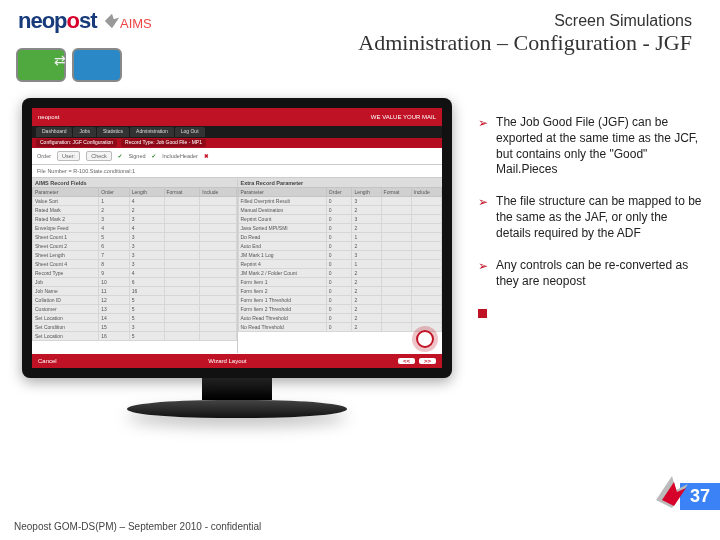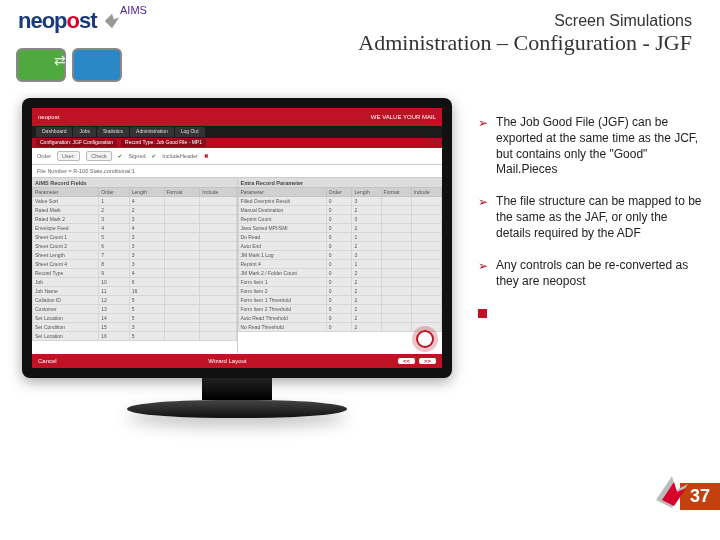--- a/index.html
+++ b/index.html
@@ -2,21 +2,21 @@
 <html><head>
 <meta charset="utf-8">
 <style>
   *{box-sizing:border-box;margin:0;padding:0}
   body{width:720px;height:540px;font-family:Verdana,Arial,sans-serif;font-size:11px;color:#333;background:#fff;position:relative;overflow:hidden}
   .slide{width:720px;height:540px;position:relative}
   .logo{position:absolute;left:18px;top:8px;display:flex;align-items:center;gap:2px}
   .logo-text{font-family:Arial,sans-serif;font-weight:bold;font-size:22px;color:#173a7a;letter-spacing:-1px}
   .logo-text .o2{color:#d6002a}
   .logo-mark{width:18px;height:18px;margin-left:4px}
-  .aims{position:absolute;left:120px;top:4px;font-size:11px;color:#4c1d95}
+  .aims{position:absolute;left:120px;top:16px;font-size:13px;color:#ef4444}
   .eyebrow{position:absolute;right:28px;top:12px;font-size:16px;color:#333}
   .title{position:absolute;right:28px;top:30px;font-size:22px;color:#333;font-family:Liberation Serif, serif}
   .diagram{position:absolute;left:14px;top:38px;width:120px;height:54px}
   .diagram .box{position:absolute;border-radius:6px;border:2px solid #888}
   .diagram .b1{left:2px;top:10px;width:50px;height:34px;background:#4fa93f}
   .diagram .b2{left:58px;top:10px;width:50px;height:34px;background:#2b88c7}
   .diagram .arrows{position:absolute;left:40px;top:14px;font-size:14px;color:#eee}
   .monitor{position:absolute;left:22px;top:98px;width:430px;height:340px}
   .bezel{width:430px;height:280px;background:#111;border-radius:8px;padding:10px;box-shadow:0 4px 14px rgba(0,0,0,.35)}
   .screen{width:100%;height:100%;background:#fff;position:relative;overflow:hidden;font-size:5.5px;color:#555}
@@ -39,21 +39,21 @@
   .grid th{background:#d0d0d0;font-weight:normal;text-align:left;padding:1px 2px;border:1px solid #c4c4c4}
   .grid td{padding:1px 2px;border:1px solid #d6d6d6}
   .app-foot{position:absolute;bottom:0;left:0;right:0;height:14px;background:#c01225;color:#fff;display:flex;align-items:center;justify-content:space-between;padding:0 6px;font-size:6px}
   .app-foot .nav{display:flex;gap:4px}
   .app-foot .nav span{background:#fff;color:#c01225;border-radius:2px;padding:0 5px;font-weight:bold}
   .pulse{position:absolute;right:8px;bottom:20px;width:18px;height:18px;border:2px solid #c01225;border-radius:50%;box-shadow:0 0 0 4px rgba(192,18,37,.25)}
   .bullets{position:absolute;left:478px;top:115px;width:224px;font-size:12px;line-height:1.32;color:#222}
   .bullets li{list-style:none;margin-bottom:16px;display:flex;gap:8px}
   .arrow{color:#c01225;font-size:12px;line-height:1.1;flex:0 0 auto;margin-top:2px}
   .sq{width:9px;height:9px;background:#c01225;margin-top:4px;flex:0 0 auto}
-  .pagebadge{position:absolute;right:0;bottom:30px;background:#c2410c;color:#fff;font-size:18px;padding:3px 10px;font-weight:bold}
+  .pagebadge{position:absolute;right:0;bottom:30px;background:#3b82f6;color:#fff;font-size:18px;padding:3px 10px;font-weight:bold}
   .footer{position:absolute;left:14px;bottom:8px;font-size:10px;color:#444}
   .cornermark{position:absolute;right:28px;bottom:30px;width:40px;height:40px}
 </style>
 </head>
 <body>
 
 <div class="slide">
 
   <div class="logo">
     <span class="logo-text">
@@ -384,13 +384,14 @@
       </li>
     </ul>
 
   <div class="pagebadge">37</div>
 
   <svg class="cornermark" viewBox="0 0 40 40">
     <path d="M4 30 L20 6 L24 20 L36 14 L20 38 Z" fill="#bbb"></path>
     <path d="M10 30 L22 12 L25 22 L34 18 L22 36 Z" fill="#d6002a"></path>
   </svg>
 
+  <div class="footer">Neopost GOM-DS(PM) – September 2010 - confidential</div>
 </div>
 
 </body></html>

